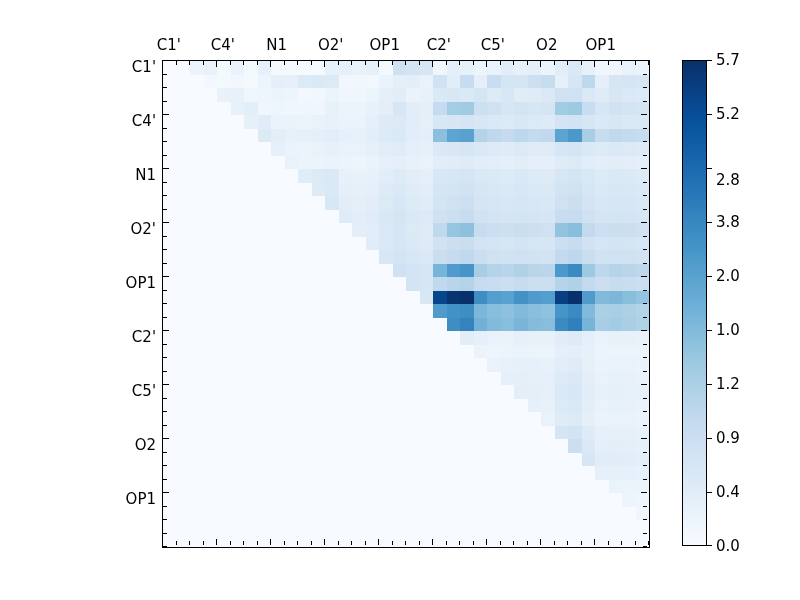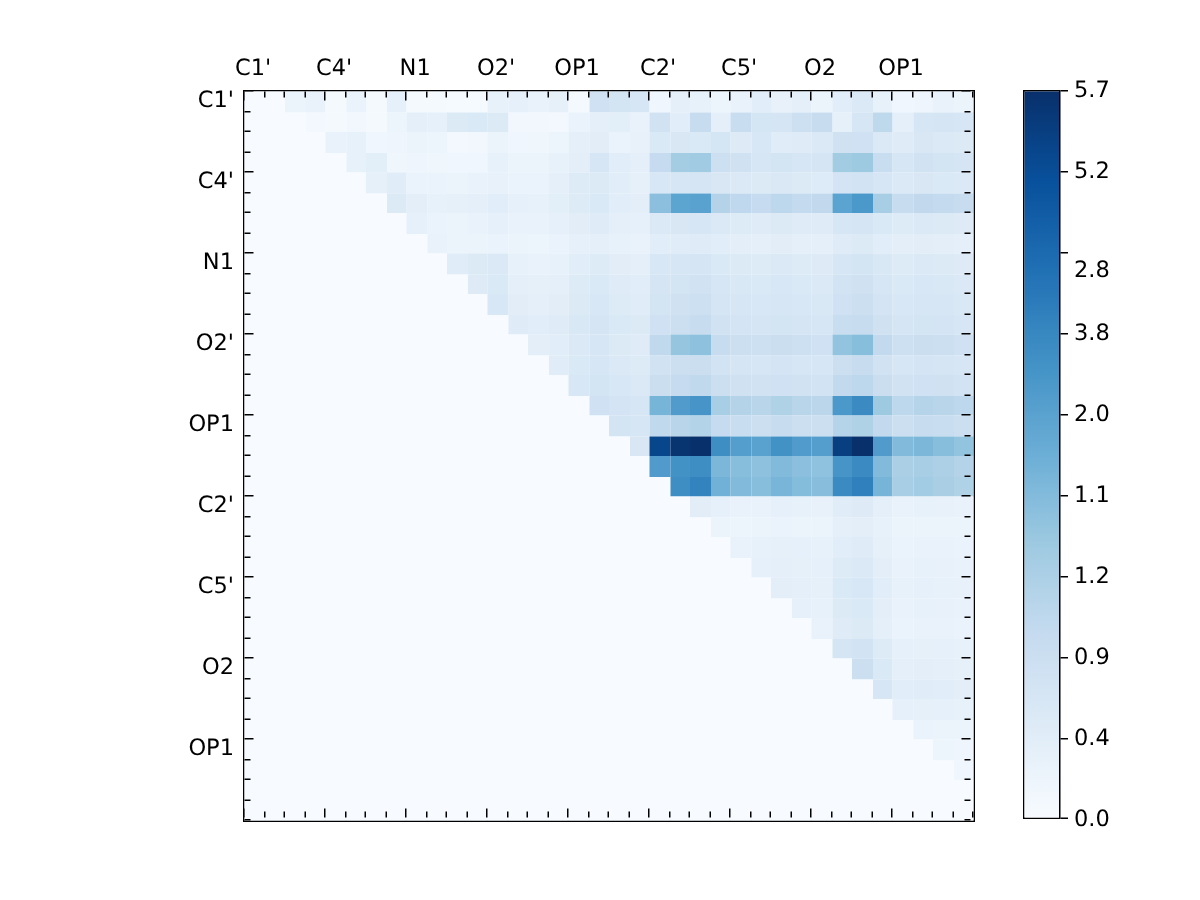--- a/index.html
+++ b/index.html
@@ -1550,21 +1550,21 @@
         <div class="cbtick" style="top: 162px;"></div>
         <div class="cbtick" style="top: 108px;"></div>
         <div class="cbtick" style="top: 54px;"></div>
         <div class="cbtick" style="top: 0px;"></div>
       </div>
     <div id="cbar-labels">
         <div class="cblabel" style="top: 486px;">0.0</div>
         <div class="cblabel" style="top: 432px;">0.4</div>
         <div class="cblabel" style="top: 378px;">0.9</div>
         <div class="cblabel" style="top: 324px;">1.2</div>
-        <div class="cblabel" style="top: 270px;">1.1</div>
+        <div class="cblabel" style="top: 270px;">1.0</div>
         <div class="cblabel" style="top: 216px;">2.0</div>
         <div class="cblabel" style="top: 162px;">3.8</div>
         <div class="cblabel" style="top: 120px;">2.8</div>
         <div class="cblabel" style="top: 54px;">5.2</div>
         <div class="cblabel" style="top: 0px;">5.7</div>
       </div>
   </div>
 
 </div>
 

